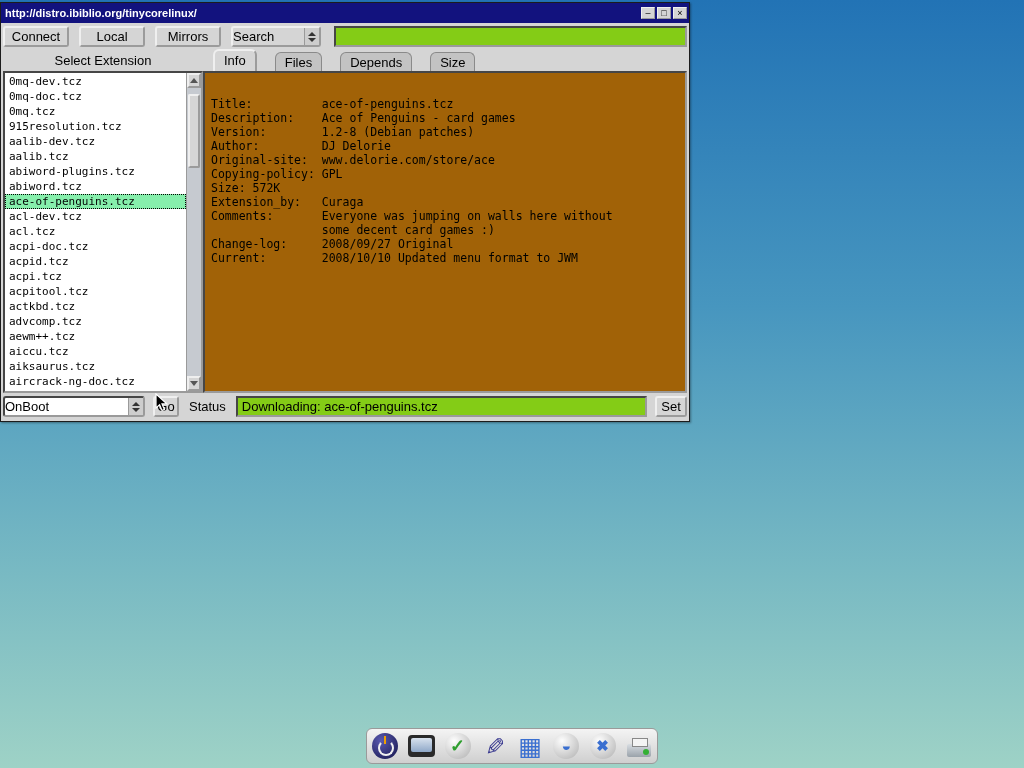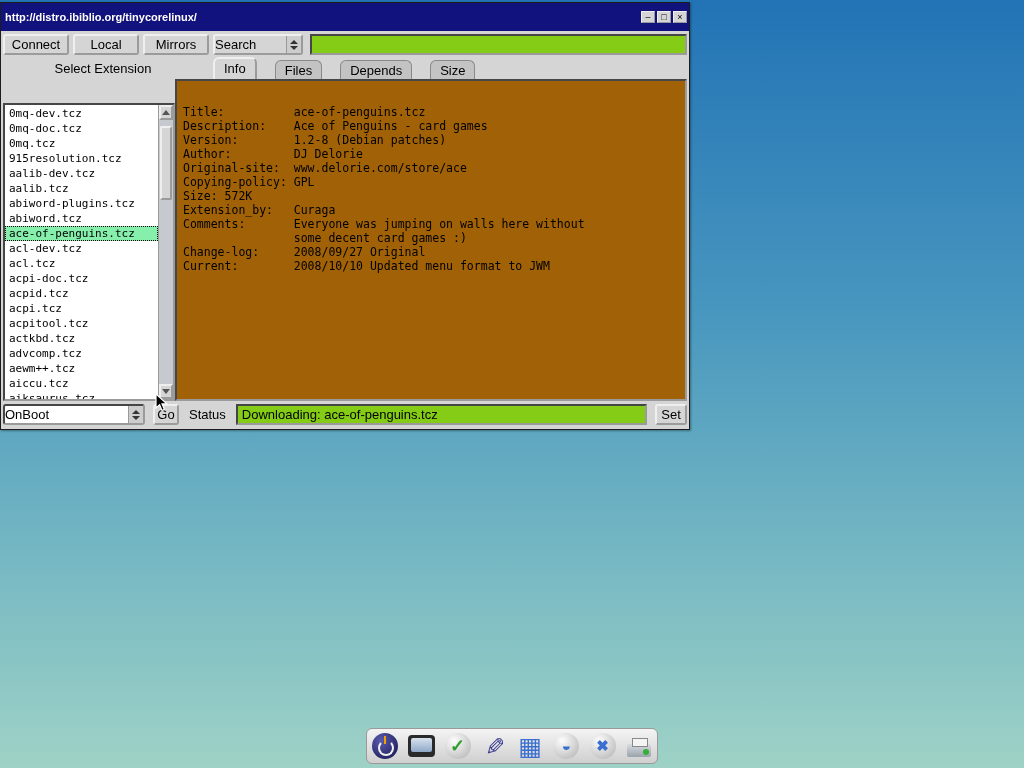--- a/index.html
+++ b/index.html
@@ -5,26 +5,26 @@
   * { margin:0; padding:0; box-sizing:border-box; }
   html,body { width:1024px; height:768px; overflow:hidden; font-family:"Liberation Sans",sans-serif; }
   .desktop {
     position:relative; width:1024px; height:768px;
     background:linear-gradient(180deg, var(--desktop_top,#2273b5) 0%, #4796bf 40%, #79bac3 75%, var(--desktop_bottom,#9ed2c6) 100%);
   }
 
   
   .window { position:absolute; left:0; top:2px; width:690px; background:var(--window_bg,#d5d5d5);
             border:1px solid #1c1c1c; box-shadow:1px 1px 2px rgba(0,0,0,.35); }
-  .titlebar { height:28px; background:var(--titlebar,#12127e); color:#fff; display:flex; align-items:center; padding:0 2px 0 4px; }
+  .titlebar { height:20px; background:var(--titlebar,#12127e); color:#fff; display:flex; align-items:center; padding:0 2px 0 4px; }
   .title { font-size:11px; font-weight:bold; flex:1; white-space:nowrap; overflow:hidden; }
   .wbtn { width:14px; height:12px; font-size:9px; line-height:8px; padding:0; margin-left:2px;
           background:#d5d5d5; border:1px outset #efefef; color:#000; font-family:"Liberation Sans",sans-serif; }
 
-  .toolbar { display:flex; gap:4px; padding:3px 2px 2px 2px; align-items:center; }
+  .toolbar { display:flex; gap:10px; padding:3px 2px 2px 2px; align-items:center; }
   .btn { background:#d5d5d5; border:2px outset #efefef; border-radius:3px;
          font-family:"Liberation Sans",sans-serif; font-size:13px; color:#000; padding:1px 0; height:21px; }
   .tb-btn { width:66px; }
   .choice { display:flex; align-items:center; border:2px outset #efefef; border-radius:3px;
             background:#d5d5d5; font-size:13px; padding-left:0; height:21px; }
   .choice .spin { margin-left:auto; width:15px; height:100%; display:flex; flex-direction:column;
                   align-items:center; justify-content:center; border-left:1px solid #9a9a9a; background:#cdcdcd; }
   .spin i { width:0; height:0; border-left:4px solid transparent; border-right:4px solid transparent; display:block; }
   .spin .up { border-bottom:4px solid #333; margin-bottom:2px; }
   .spin .dn { border-top:4px solid #333; }
@@ -34,21 +34,21 @@
   .search-field { flex:1; margin-left:3px; }
 
   .midrow { display:flex; align-items:flex-end; height:22px; padding:0 2px; }
   .list-header { width:200px; text-align:center; font-size:13px; padding-bottom:3px; color:#000; }
   .tabs { display:flex; margin-left:10px; align-items:flex-end; }
   .tab { font-size:13px; padding:2px 9px 1px 9px; background:#c3c3c3; border:1px solid #8a8a8a;
          border-bottom:none; border-radius:6px 6px 0 0; margin-right:18px; }
   .tab.active { background:#d5d5d5; border:2px outset #efefef; border-bottom:none; position:relative; z-index:2; padding-bottom:3px; }
 
   .main { display:flex; padding:0 2px; height:322px; }
-  .listbox { width:172px; background:#fff; border:2px inset #9a9a9a; display:flex; overflow:hidden;margin-top:24px; }
+  .listbox { width:200px; background:#fff; border:2px inset #9a9a9a; display:flex; overflow:hidden; }
   .list-items { flex:1; overflow:hidden; padding-top:1px; }
   .list-item { font-family:"DejaVu Sans Mono",monospace; font-size:11px; line-height:13px;
                padding-left:3px; white-space:nowrap; border:1px dotted transparent; color:#000; }
   .list-item.selected { border-color:#000; background:#86efac; }
   .scrollbar { width:15px; background:#c6cad0; border-left:1px solid #9a9a9a; display:flex; flex-direction:column; }
   .sb-btn { height:15px; background:#d5d5d5; border:2px outset #efefef; display:flex; align-items:center; justify-content:center; }
   .tri-up { width:0; height:0; border-left:4px solid transparent; border-right:4px solid transparent; border-bottom:5px solid #555; display:block; }
   .tri-dn { width:0; height:0; border-left:4px solid transparent; border-right:4px solid transparent; border-top:5px solid #555; display:block; }
   .sb-track { flex:1; position:relative; }
   .sb-thumb { position:absolute; left:1px; right:1px; top:6px; height:74px; background:#d5d5d5;

